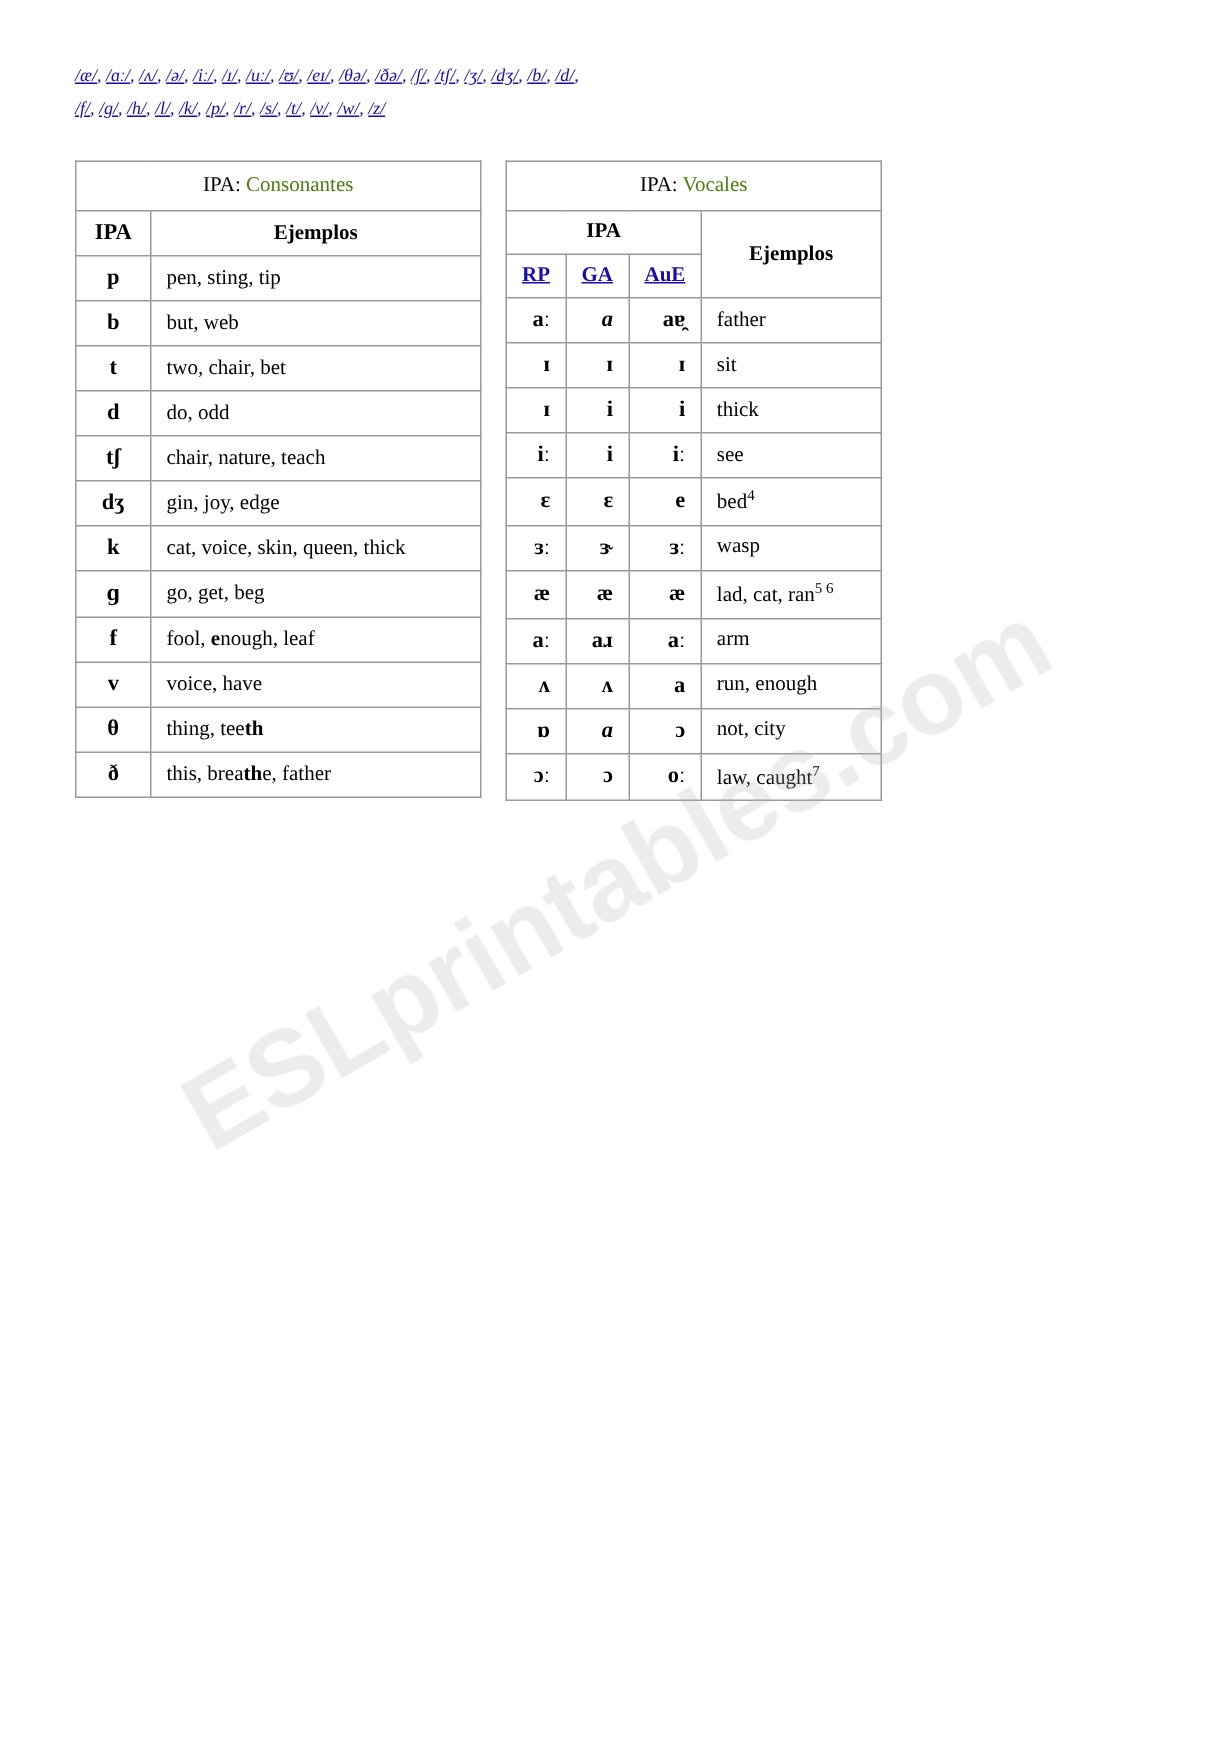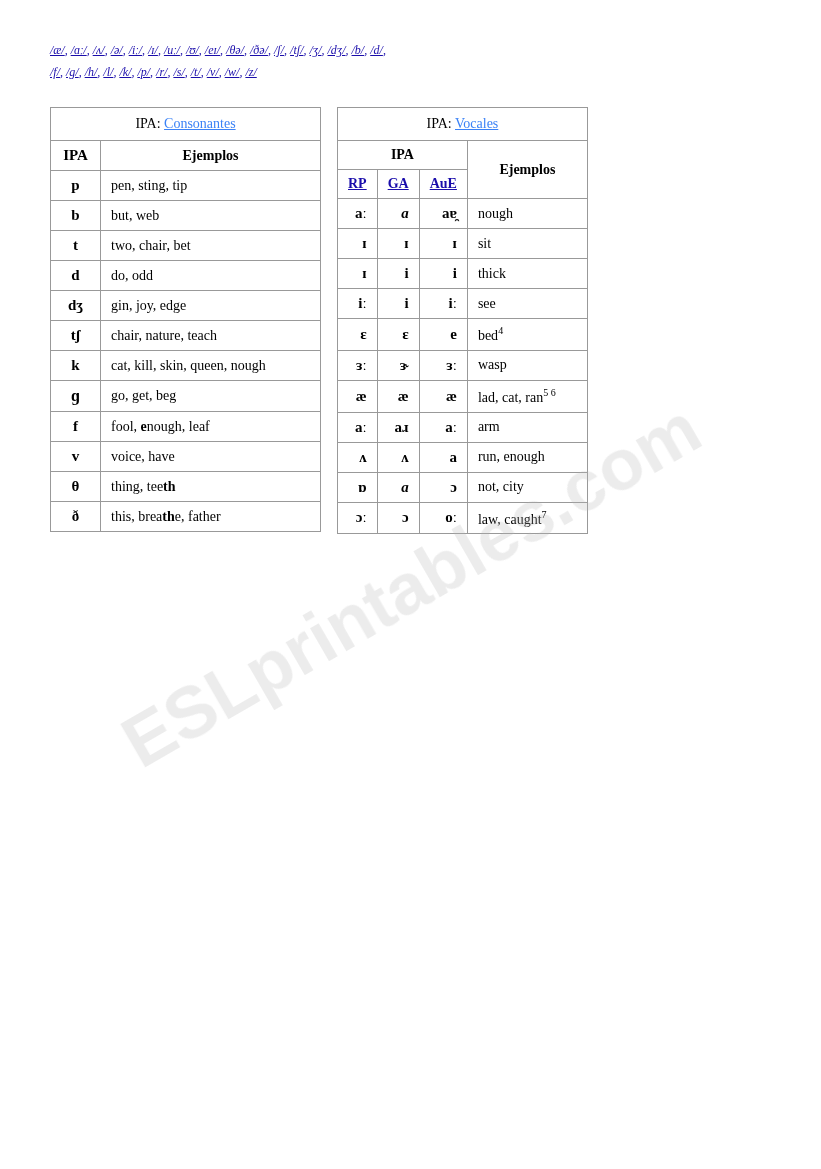--- a/index.html
+++ b/index.html
@@ -38,22 +38,21 @@
       vertical-align: middle;
     }
     .table-title {
       text-align: center;
       background: #fff;
       font-weight: normal;
       font-size: 14px;
       padding: 8px;
     }
     .table-title a {
-      color: #3b82f6;
-      text-decoration: underline;
+      color: #4d7c0f;
     }
     .col-ipa { width: 50px; text-align: center; font-weight: bold; }
     .col-ejemplos { width: 220px; }
     .consonantes-table .col-ipa { font-size: 15px; }
     .v-ipa { text-align: right; font-weight: bold; font-size: 15px; }
     .v-rp, .v-ga, .v-aue { text-align: right; }
     .v-rp a, .v-ga a, .v-aue a {
       color: #1a0dab;
       text-decoration: underline;
     }
@@ -138,30 +137,30 @@
     </tr>
     <tr>
       <td class="col-ipa">t</td>
       <td class="col-ejemplos">two, chair, bet</td>
     </tr>
     <tr>
       <td class="col-ipa">d</td>
       <td class="col-ejemplos">do, odd</td>
     </tr>
     <tr>
+      <td class="col-ipa">tʃ</td>
+      <td class="col-ejemplos">chair, nature, teach</td>
+    </tr>
+    <tr>
       <td class="col-ipa">dʒ</td>
       <td class="col-ejemplos">gin, joy, edge</td>
     </tr>
     <tr>
-      <td class="col-ipa">tʃ</td>
-      <td class="col-ejemplos">chair, nature, teach</td>
-    </tr>
-    <tr>
       <td class="col-ipa">k</td>
-      <td class="col-ejemplos">cat, kill, skin, queen, nough</td>
+      <td class="col-ejemplos">cat, voice, skin, queen, thick</td>
     </tr>
     <tr>
       <td class="col-ipa" style="font-weight:bold; font-size:16px;">ɡ</td>
       <td class="col-ejemplos">go, get, beg</td>
     </tr>
     <tr>
       <td class="col-ipa">f</td>
       <td class="col-ejemplos">fool, <b>e</b>nough, leaf</td>
     </tr>
     <tr>
@@ -193,21 +192,21 @@
     <tr>
       <th class="v-rp"><a>RP</a></th>
       <th class="v-ga"><a>GA</a></th>
       <th class="v-aue"><a>AuE</a></th>
     </tr>
 
     <tr>
       <td class="v-ipa"><b>aː</b></td>
       <td class="v-ipa"><b><i>a</i></b></td>
       <td class="v-ipa">aɐ̯</td>
-      <td class="v-ejemplos">nough</td>
+      <td class="v-ejemplos">father</td>
     </tr>
 
     <tr>
       <td class="v-ipa"><b>ɪ</b></td>
       <td class="v-ipa"><b>ɪ</b></td>
       <td class="v-ipa"><b>ɪ</b></td>
       <td class="v-ejemplos">sit</td>
     </tr>
 
     <tr>

